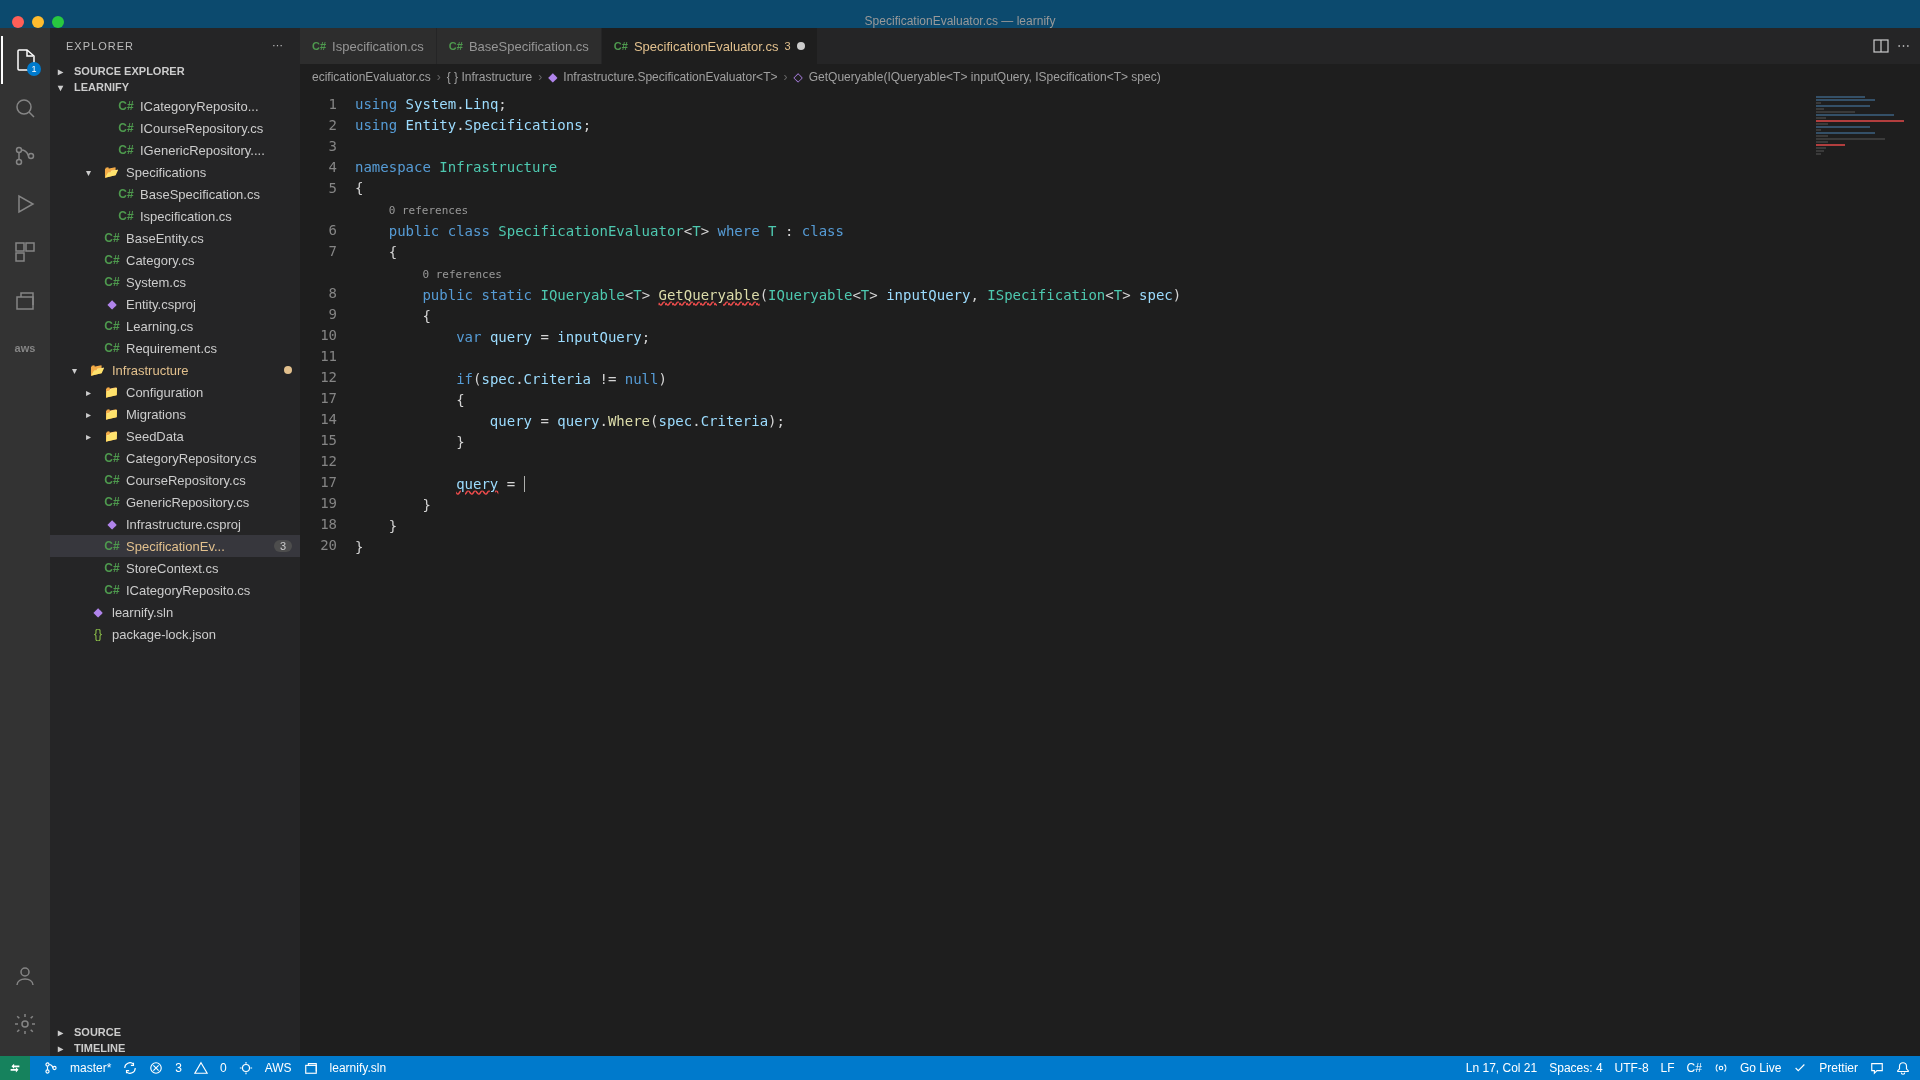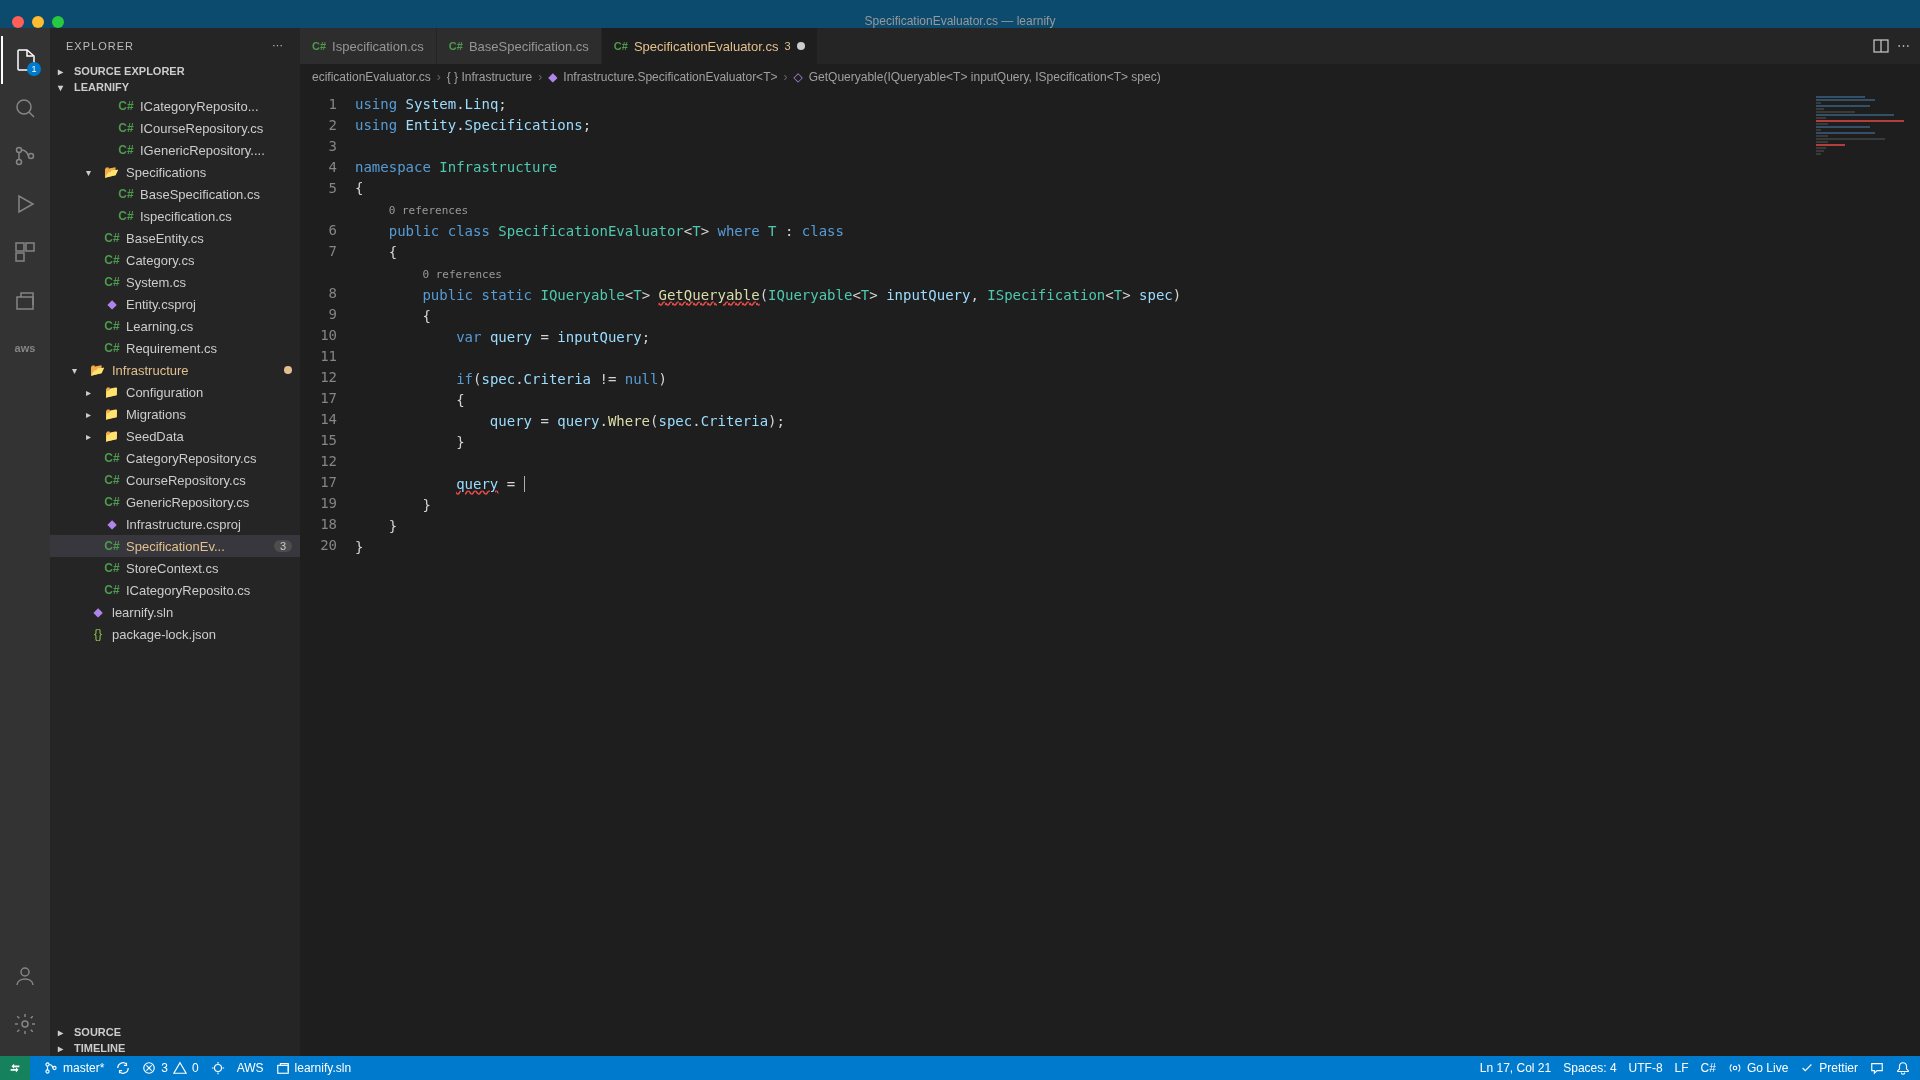--- a/index.html
+++ b/index.html
@@ -107,21 +107,21 @@
 .minimap-preview { position: absolute; top: 6px; right: 6px; width: 98px; }
 .mm-line { height: 2px; margin-bottom: 1px; background: #3a3a3a; }
 .mm-line.kw { background: #569cd6; opacity: 0.4; }
 .mm-line.err { background: #f14c4c; opacity: 0.7; }
 .statusbar {
   height: 24px; background: #007acc; color: #fff; display: flex;
   align-items: center; font-size: 12px; flex-shrink: 0;
 }
 .sb-left, .sb-right { display: flex; align-items: center; gap: 12px; padding: 0 10px; }
 .sb-right { margin-left: auto; }
-.sb-item { display: flex; align-items: center; gap: 5px; cursor: pointer; }
+.sb-item { display: flex; align-items: center; gap: 12px; cursor: pointer; }
 .sb-remote { background: #16825d; height: 24px; display: flex; align-items: center; padding: 0 8px; margin-right: 4px; }
 svg { display: block; }
 </style>
 </head>
 <body>
 
 <div class="window">
   <div class="titlebar">
     <div class="traffic-lights">
       <div class="tl red"></div>

